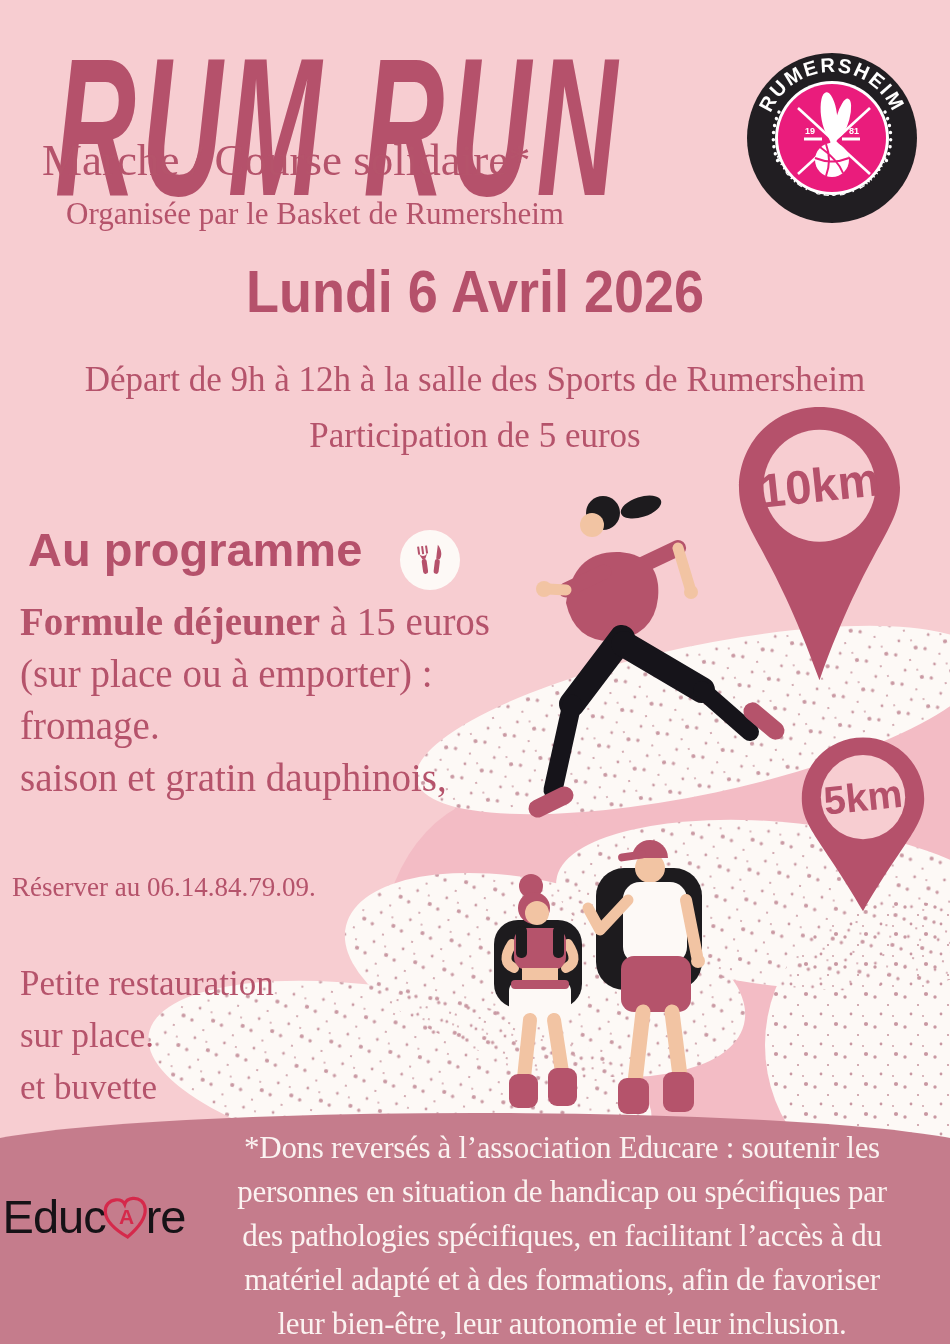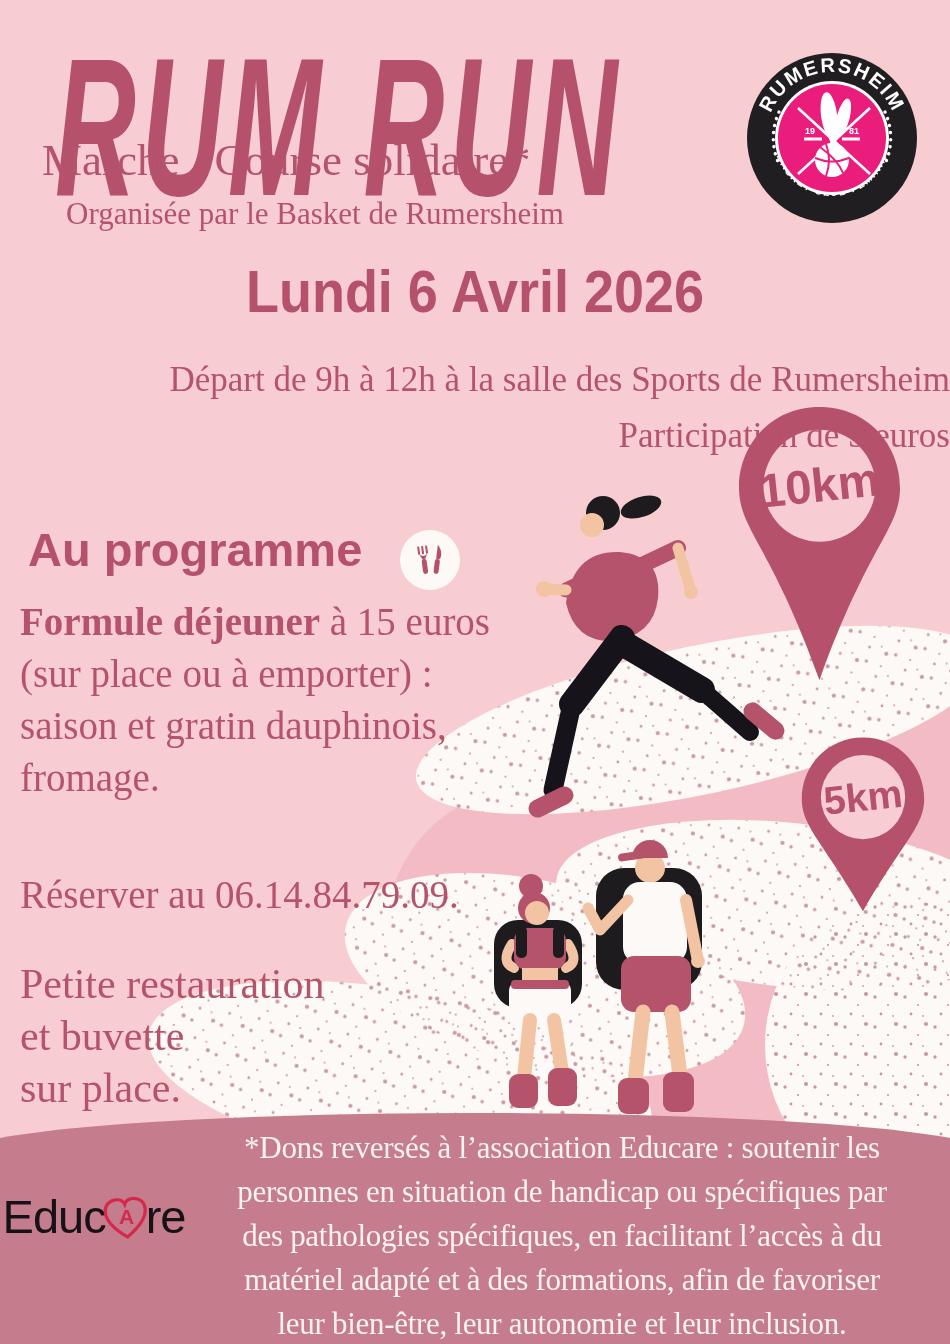--- a/index.html
+++ b/index.html
@@ -19,33 +19,33 @@
   .subtitle{left:42px;top:134px;font-size:45px;white-space:nowrap;}
   .organizer{left:42px;top:196px;font-size:31px;white-space:nowrap;margin-left:24px;}
   
   .club-logo{left:746px;top:52px;width:172px;height:172px;}
   
   .date-line{
     left:0;right:0;top:260px;text-align:center;
     font-family:"Liberation Sans",sans-serif;font-weight:800;font-size:54px;
     transform:scaleY(1.1);color:#b5516b;
   }
-  .info-block{left:0;right:0;top:352px;text-align:right;font-size:35px;line-height:1.6;}
+  .info-block{left:0;right:0;top:352px;text-align:center;font-size:35px;line-height:1.6;}
   
   .program-heading{
     left:28px;top:522px;
     font-family:Liberation Sans, sans-serif;font-weight:800;font-size:47px;
     color:#b5516b;white-space:nowrap;
   }
   .fork-badge{left:400px;top:530px;width:60px;height:60px;background:#fdf9f6;border-radius:50%;
     display:flex;align-items:center;justify-content:center;}
   .menu-block{left:20px;top:596px;font-size:39px;line-height:52px;white-space:nowrap;}
   .menu-block b{font-weight:700;}
-  .reserve-line{left:20px;top:872px;font-size:39px;white-space:nowrap;}
-  .extra-block{left:20px;top:958px;font-size:42px;line-height:52px;white-space:nowrap;}
+  .reserve-line{left:12px;top:872px;font-size:27px;white-space:nowrap;}
+  .extra-block{left:20px;top:958px;font-size:35px;line-height:52px;white-space:nowrap;}
   
   .art{left:0;top:0;width:950px;height:1344px;z-index:1;}
   .pin10{left:732px;top:400px;width:175px;height:289px;z-index:2;}
   .pin5{left:795px;top:732px;width:136px;height:186px;z-index:2;}
   .txt{z-index:3;}
   
   .band{
     left:-45px;right:-45px;top:1113px;bottom:0;background:#c57c8c;z-index:4;
     border-top-left-radius:520px 42px;border-top-right-radius:520px 42px;
   }
@@ -219,30 +219,30 @@
       </g>
     </svg>
   </div>
 
   <div class="abs menu-block txt">
     <div>
       <b>Formule déjeuner</b>
       <span>à 15 euros</span>
     </div>
     <div>(sur place ou à emporter) :</div>
+    <div>fromage.</div>
     <div>saison et gratin dauphinois,</div>
-    <div>fromage.</div>
   </div>
 
   <div class="abs reserve-line txt">Réserver au 06.14.84.79.09.</div>
 
   <div class="abs extra-block txt">
     <div>Petite restauration</div>
+    <div>sur place.</div>
     <div>et buvette</div>
-    <div>sur place.</div>
   </div>
 
   <div class="abs band">
     <div class="band-inner">
       <div class="educare-col">
         <div class="educare-logo">
           <span>Educ</span>
           <svg width="46" height="46" viewBox="0 0 46 46">
             <path d="M23 41 C9 31 3 23 3 14.5 C3 7.5 8 3 14.5 3 C18.5 3 21.8 5 23 8.2 C24.2 5 27.5 3 31.5 3 C38 3 43 7.5 43 14.5 C43 23 37 31 23 41 Z" fill="none" stroke="#d5294b" stroke-width="3.2" transform="rotate(-5 23 23)"></path>
             <text x="23" y="28" text-anchor="middle" font-family="Liberation Sans, sans-serif" font-weight="700" font-size="21" fill="#d5294b">A</text>

